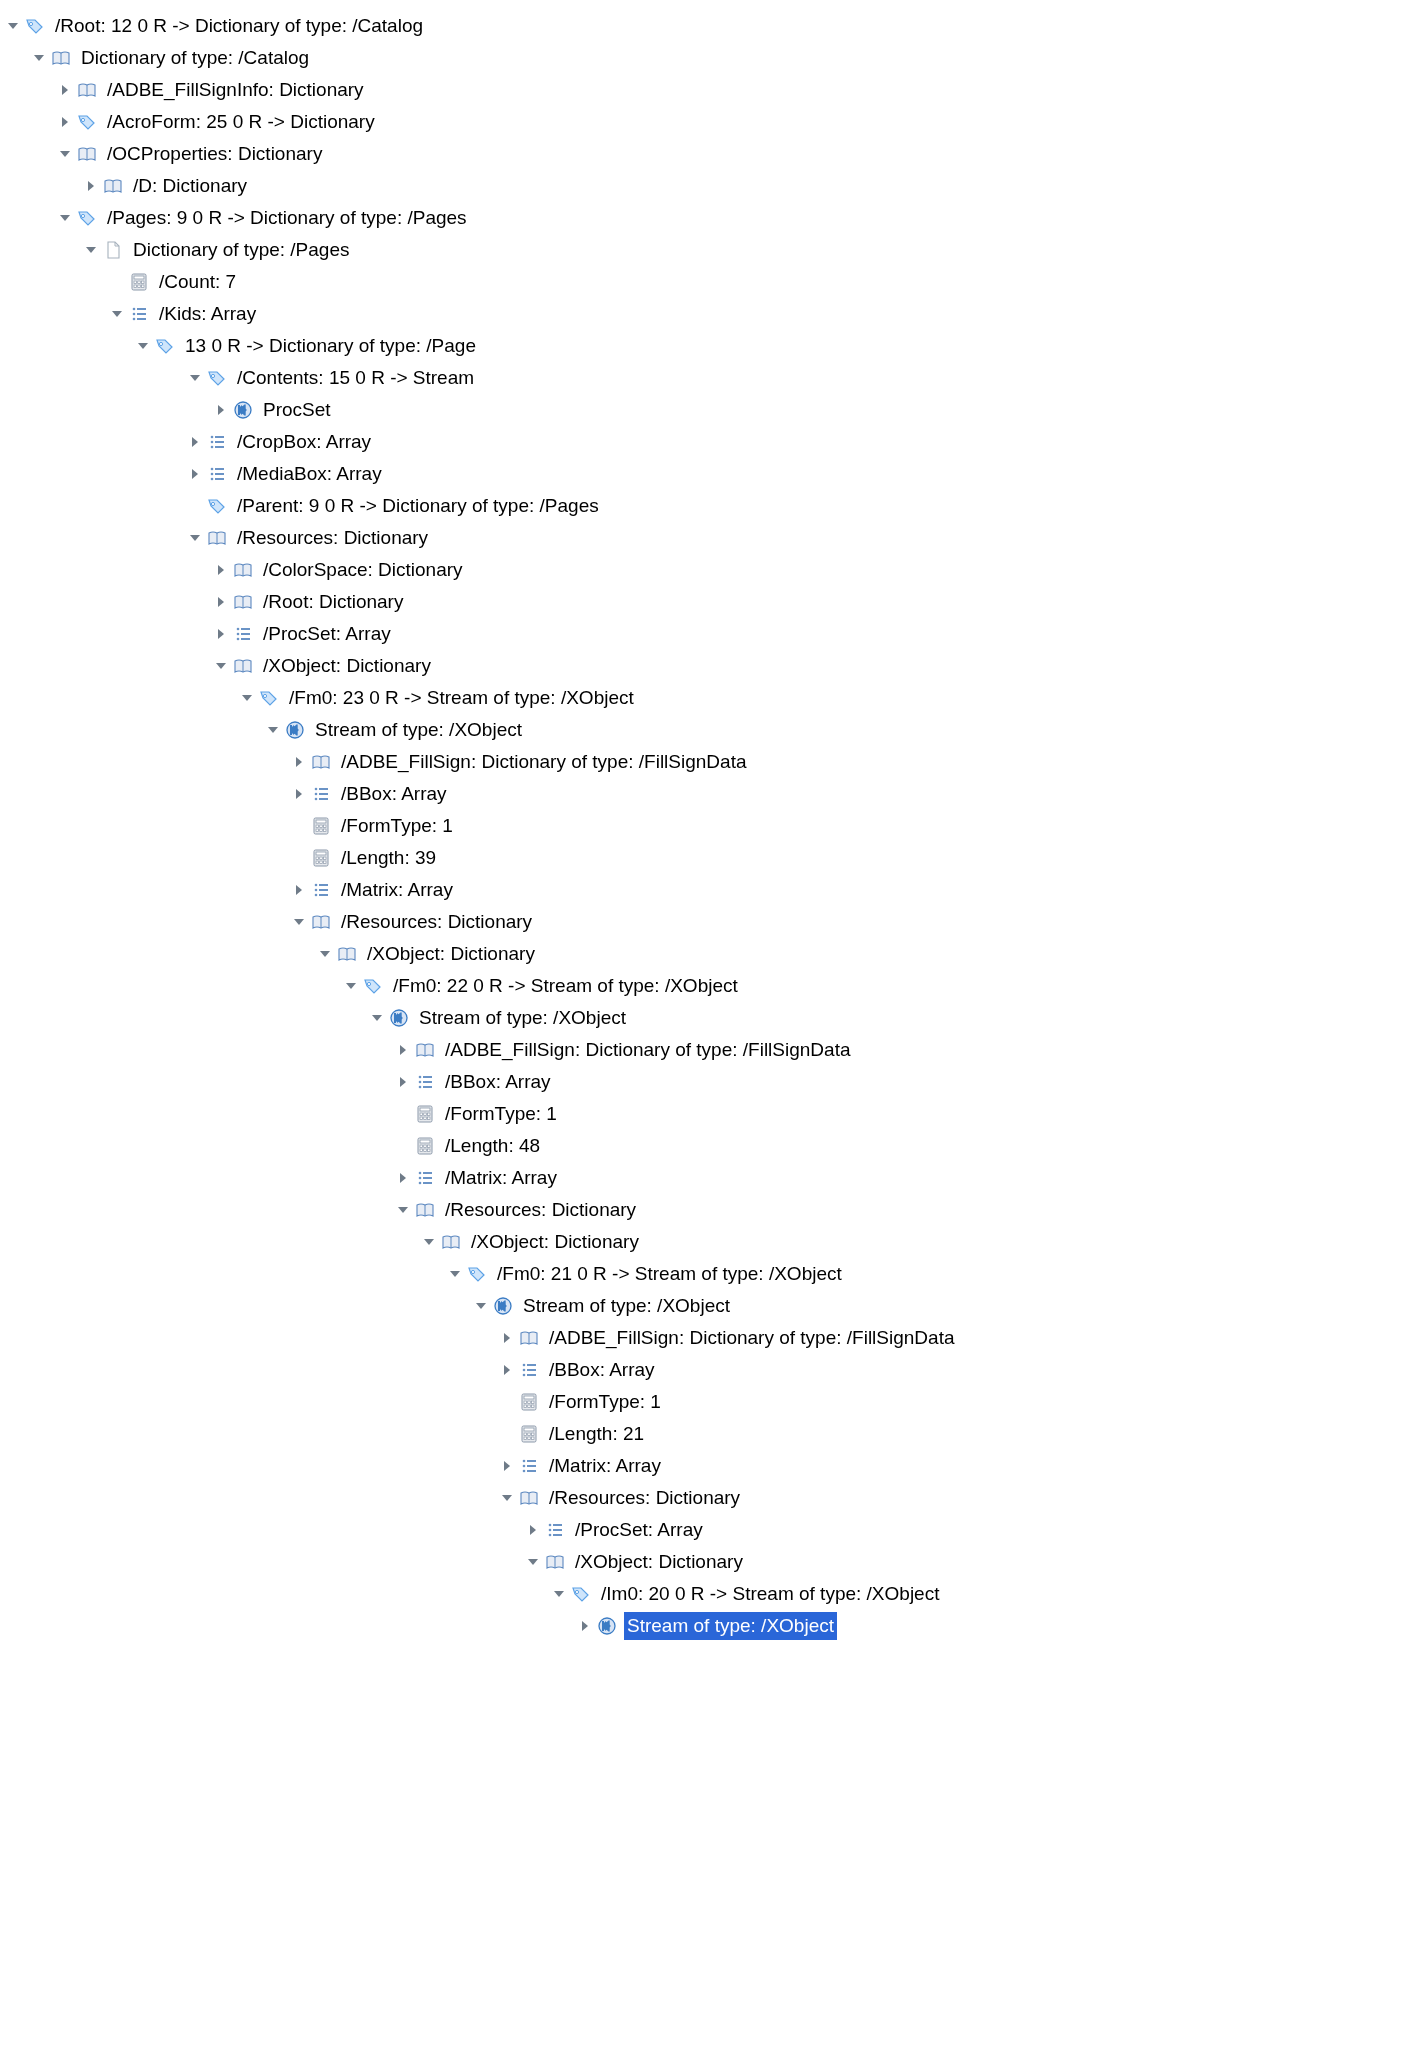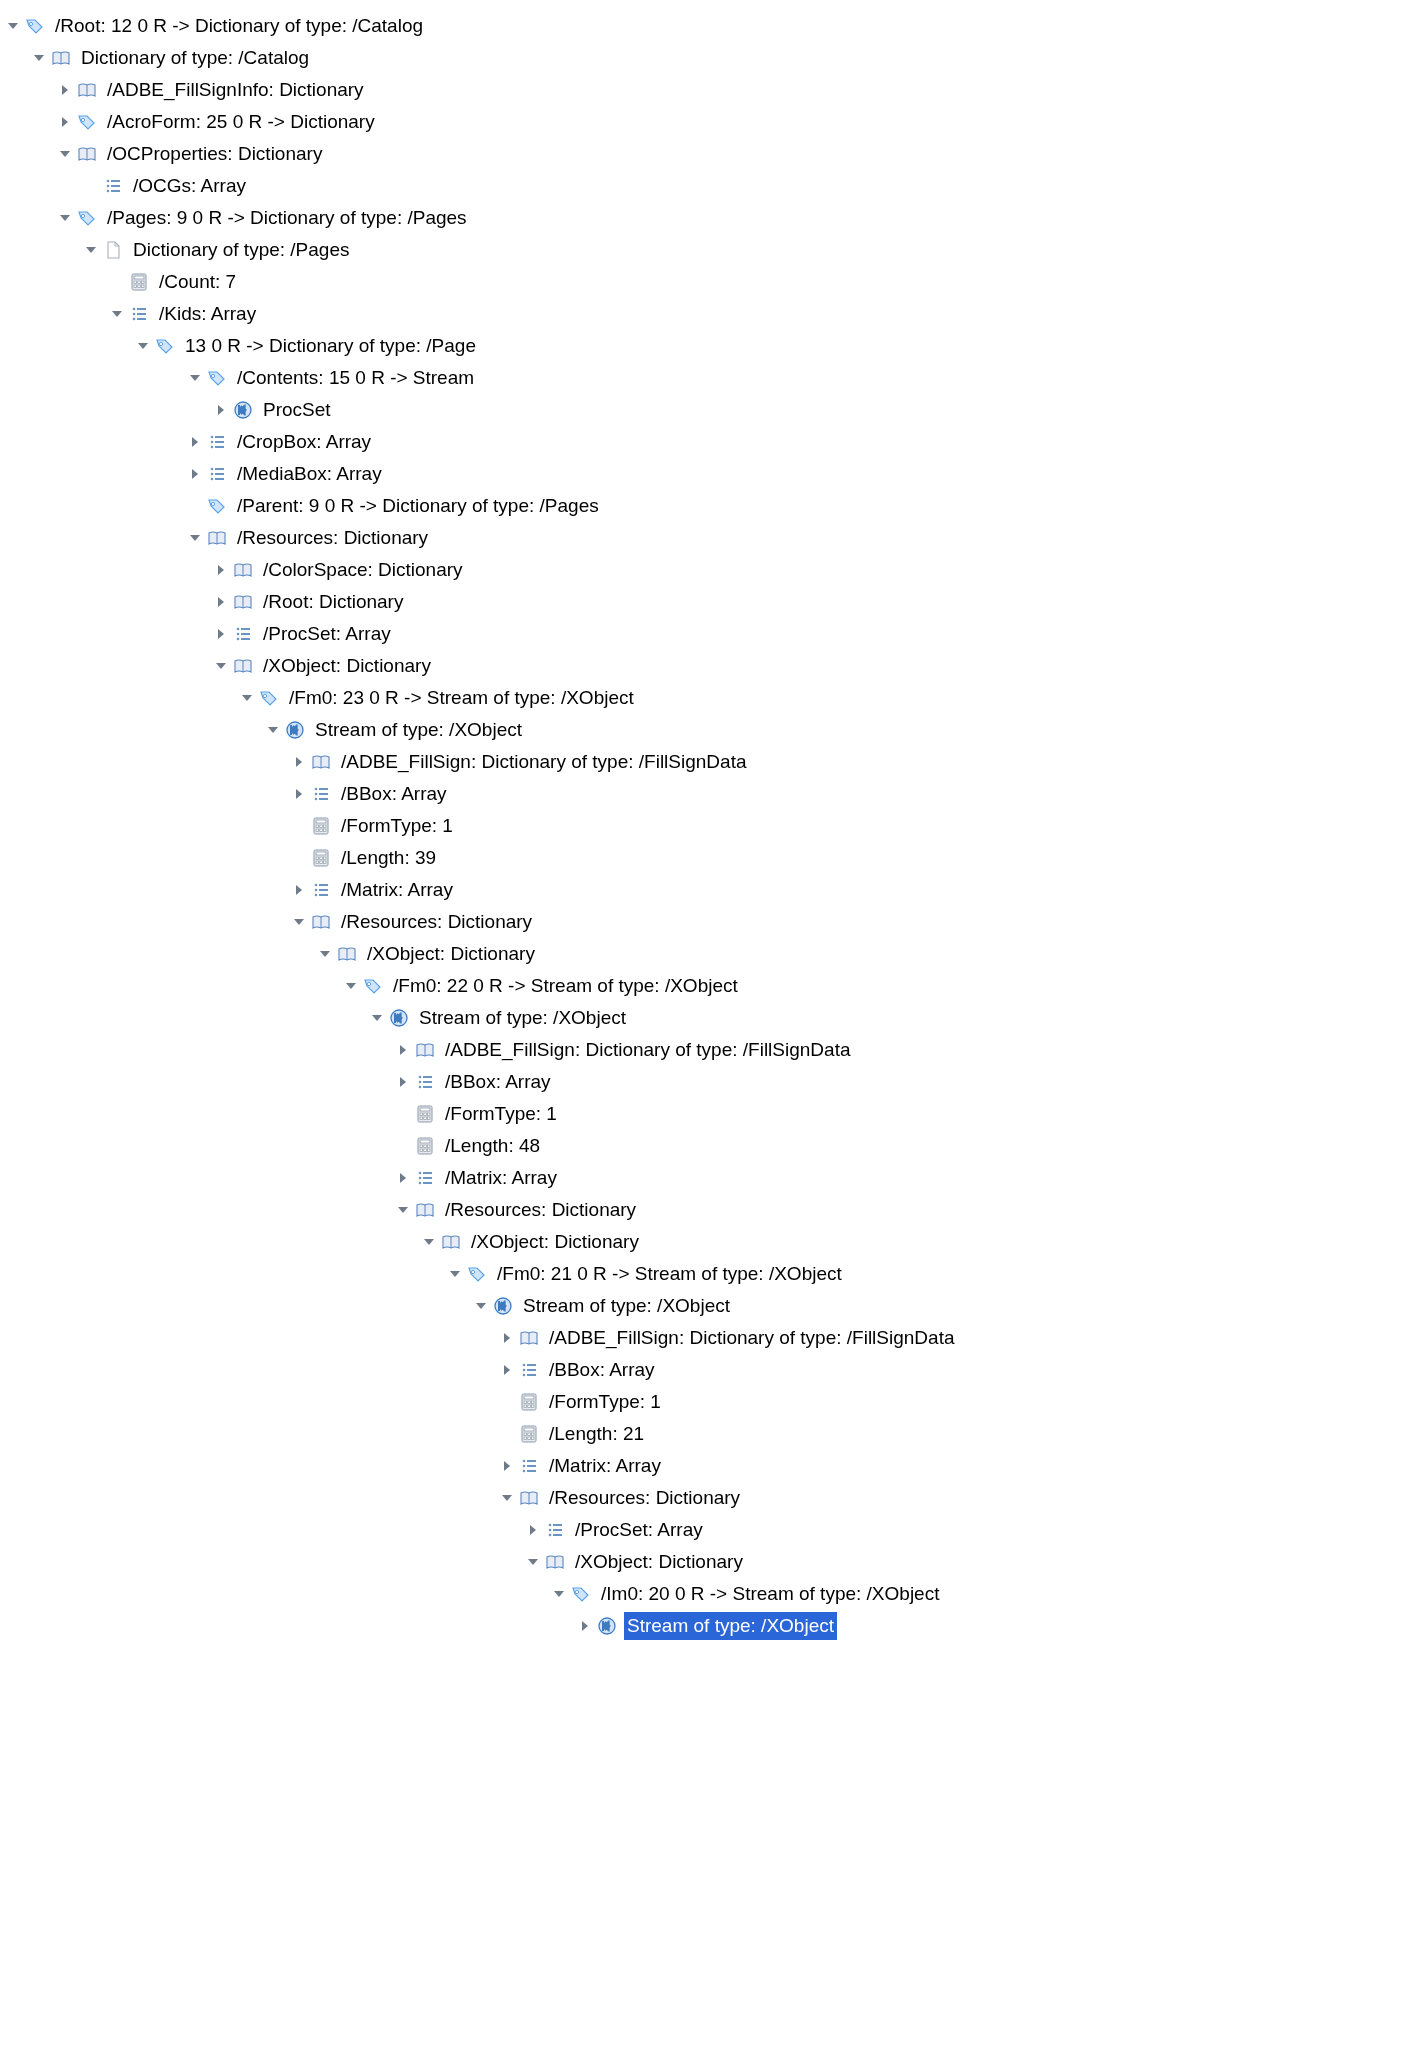--- a/index.html
+++ b/index.html
@@ -134,32 +134,32 @@
         <path d="M2 5 Q6 3 10 5 Q14 3 18 5 L18 16 Q14 14 10 16 Q6 14 2 16 Z" fill="#e8edf5" stroke="#5b87bf" stroke-width="1.1"></path>
         <path d="M10 5 L10 16" stroke="#5b87bf" stroke-width="1"></path>
       </svg>
       </span>
       <span class="lbl">/OCProperties: Dictionary</span>
     </div>
     <div class="row">
       <span class="indent"></span>
       <span class="indent"></span>
       <span class="indent"></span>
-      <span class="arrow"></span>
-      <span class="iconwrap">
-        <svg width="20" height="20" viewBox="0 0 20 20">
-        <circle cx="5" cy="5" r="1.3" fill="#6a93c6"></circle>
-        <rect x="8" y="4" width="9" height="2" fill="#6a93c6"></rect>
-        <circle cx="5" cy="10" r="1.3" fill="#6a93c6"></circle>
-        <rect x="8" y="9" width="9" height="2" fill="#6a93c6"></rect>
-        <circle cx="5" cy="15" r="1.3" fill="#6a93c6"></circle>
-        <rect x="8" y="14" width="9" height="2" fill="#6a93c6"></rect>
-      </svg>
-      </span>
-      <span class="lbl">/OCGs: Array</span>
+      <span class="arrow">
+    <svg width="12" height="12" viewBox="0 0 12 12">
+      <path d="M3 1 L9 6 L3 11 Z" fill="#6f7b88" transform="rotate(0 6 6)"></path>
+    </svg>
+      </span>
+      <span class="iconwrap">
+        <svg width="20" height="20" viewBox="0 0 20 20">
+        <path d="M2 5 Q6 3 10 5 Q14 3 18 5 L18 16 Q14 14 10 16 Q6 14 2 16 Z" fill="#e8edf5" stroke="#5b87bf" stroke-width="1.1"></path>
+        <path d="M10 5 L10 16" stroke="#5b87bf" stroke-width="1"></path>
+      </svg>
+      </span>
+      <span class="lbl">/D: Dictionary</span>
     </div>
     <div class="row">
       <span class="indent"></span>
       <span class="indent"></span>
       <span class="arrow">
     <svg width="12" height="12" viewBox="0 0 12 12">
       <path d="M3 1 L9 6 L3 11 Z" fill="#6f7b88" transform="rotate(90 6 6)"></path>
     </svg>
       </span>
       <span class="iconwrap">

